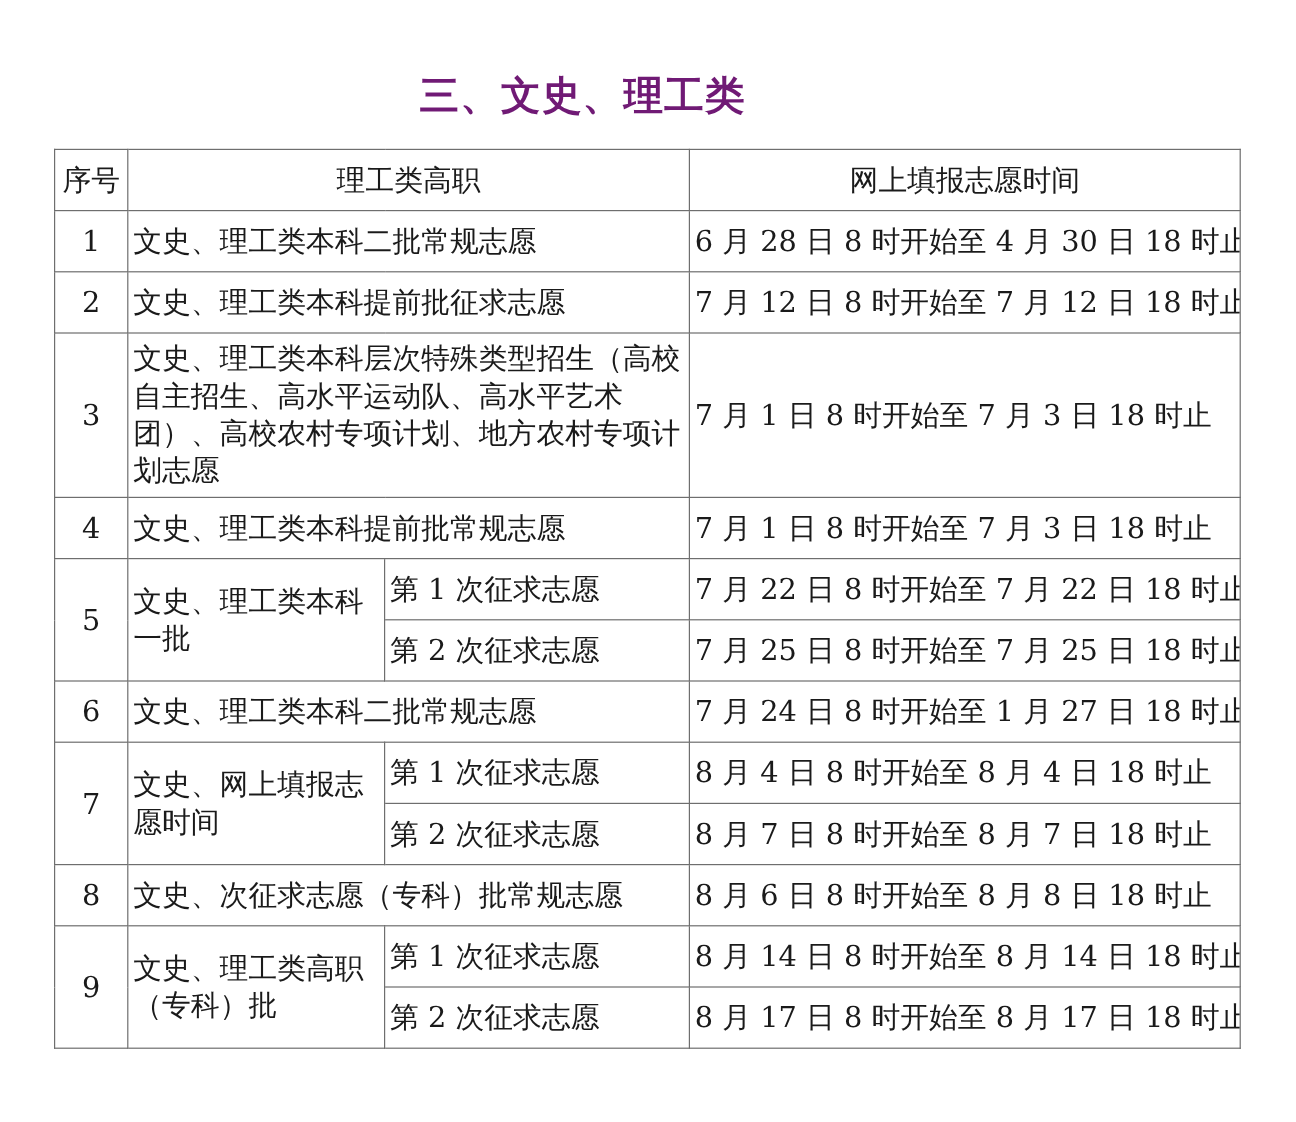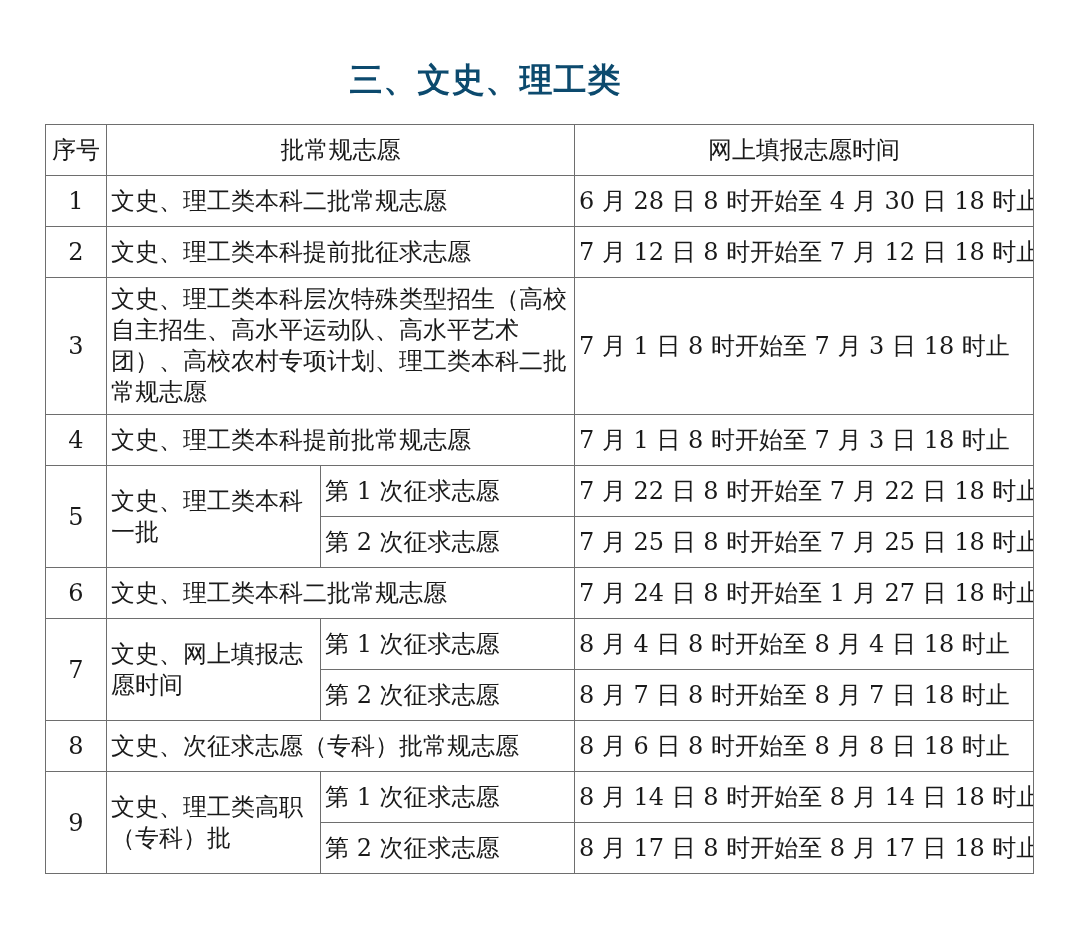--- a/index.html
+++ b/index.html
@@ -1,20 +1,20 @@
 <!DOCTYPE html>
 <html><head>
 <meta charset="utf-8">
 <style>
   html, body { margin: 0; padding: 0; background: #ffffff; }
   body { width: 1080px; height: 935px; position: relative; overflow: hidden;
          font-family: "DejaVu Serif", "Liberation Serif", serif; color: #1a1a1a; }
   .title { position: absolute; left: 0; top: 58px; width: 971px; text-align: center;
            font-family: Liberation Mono, monospace; font-weight: bold;
-           font-size: 33px; letter-spacing: 1px; color: #0c4a6e; }
+           font-size: 33px; letter-spacing: 1px; color: #701a75; }
   table { position: absolute; left: 45px; top: 124px; border-collapse: collapse;
           table-layout: fixed; width: 988px; }
   td, th { border: 1.5px solid #6e6e6e; font-weight: normal; font-size: 24px;
            padding: 0 0 0 4px; vertical-align: middle; white-space: nowrap; overflow: hidden;
            line-height: 32px; }
   th { text-align: center; padding: 0; height: 49px; }
   td.num { text-align: center; padding: 0; }
   td.wrap { white-space: normal; line-height: 31px; padding: 2px 0 2px 4px; }
   tr { height: 51px; }
   tr.tall { height: 137px; }
@@ -27,37 +27,37 @@
 <table>
   <colgroup>
     <col style="width:61px">
     <col style="width:214px">
     <col style="width:254px">
     <col style="width:459px">
   </colgroup>
   <tbody>
       <tr>
     <th>序号</th>
-    <th colspan="2">批常规志愿</th>
+    <th colspan="2">理工类高职</th>
     <th>网上填报志愿时间</th>
   </tr>
 
   <tr>
     <td class="num">1</td>
     <td colspan="2">文史、理工类本科二批常规志愿</td>
     <td>6 月 28 日 8 时开始至 4 月 30 日 18 时止</td>
   </tr>
   <tr>
     <td class="num">2</td>
     <td colspan="2">文史、理工类本科提前批征求志愿</td>
     <td>7 月 12 日 8 时开始至 7 月 12 日 18 时止</td>
   </tr>
   <tr class="tall">
     <td class="num">3</td>
-    <td colspan="2" class="wrap">文史、理工类本科层次特殊类型招生（高校自主招生、高水平运动队、高水平艺术团）、高校农村专项计划、理工类本科二批常规志愿</td>
+    <td colspan="2" class="wrap">文史、理工类本科层次特殊类型招生（高校自主招生、高水平运动队、高水平艺术团）、高校农村专项计划、地方农村专项计划志愿</td>
     <td>7 月 1 日 8 时开始至 7 月 3 日 18 时止</td>
   </tr>
   <tr>
     <td class="num">4</td>
     <td colspan="2">文史、理工类本科提前批常规志愿</td>
     <td>7 月 1 日 8 时开始至 7 月  3 日 18 时止</td>
   </tr>
 
   <tr>
     <td rowspan="2" class="num">5</td>

